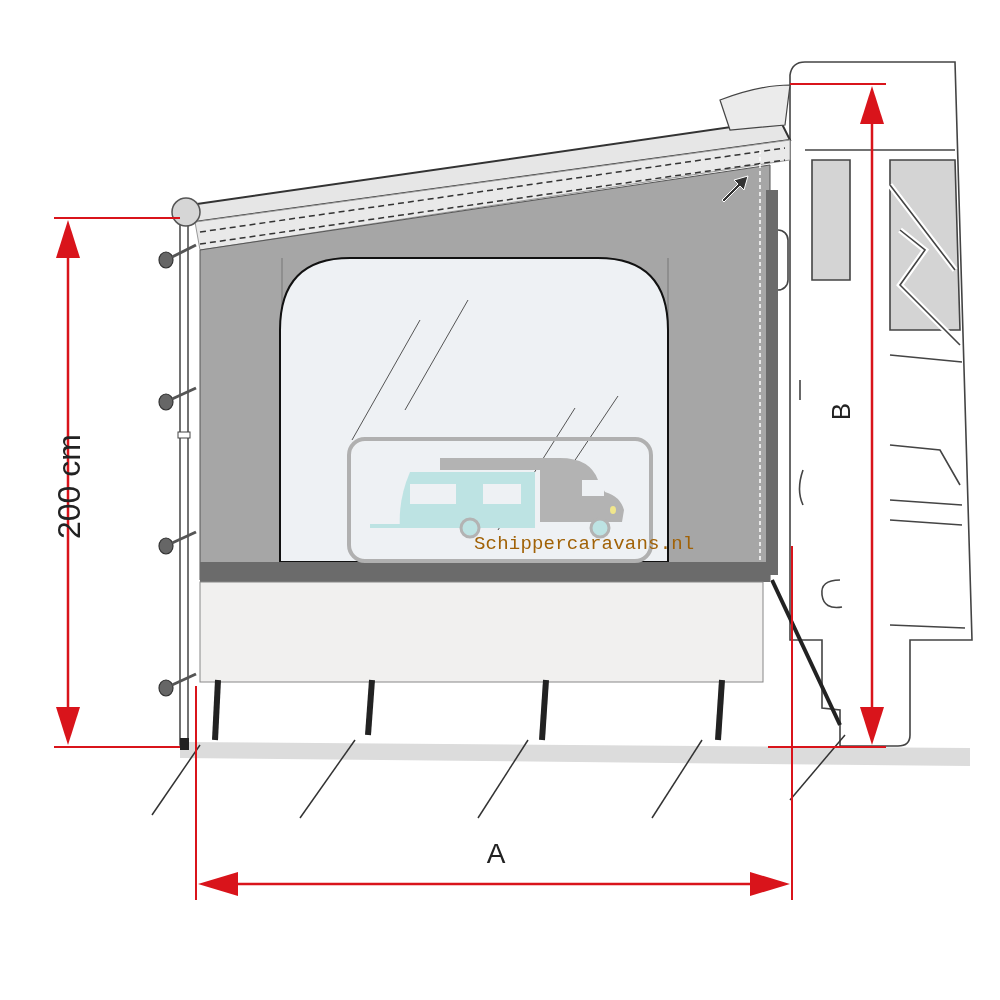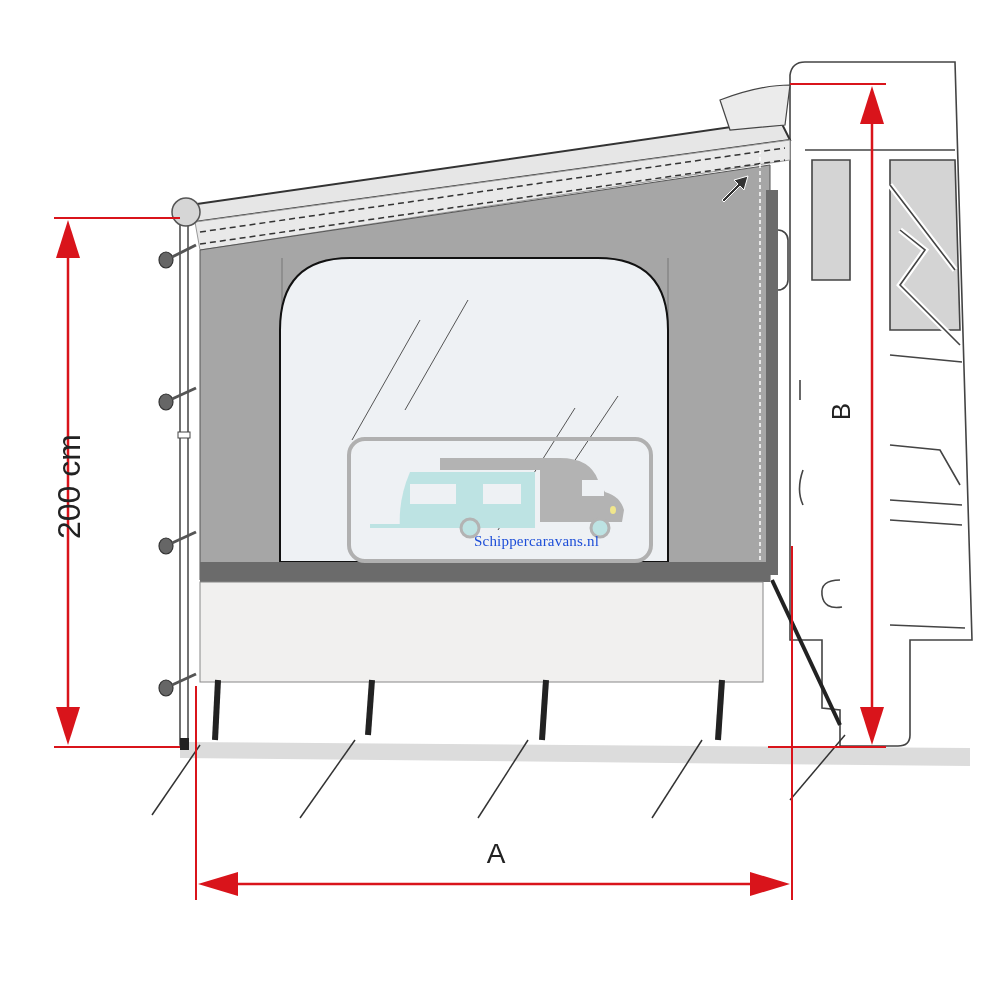--- a/index.html
+++ b/index.html
@@ -2,21 +2,21 @@
 <html><head>
 <meta charset="utf-8">
 <style>
   html, body { margin: 0; padding: 0; background: #ffffff; }
   body { width: 1000px; height: 1000px; position: relative; overflow: hidden; font-family: "Liberation Sans", sans-serif; }
   #stage { position: absolute; left: 0; top: 0; width: 1000px; height: 1000px; }
   .dim-label { position: absolute; color: #222; font-family: "Liberation Sans", sans-serif; }
   .dim-200 { left: 14px; top: 468px; font-size: 32px; transform: rotate(-90deg); transform-origin: center; width: 110px; text-align: center; }
   .dim-b { left: 826px; top: 396px; font-size: 26px; transform: rotate(-90deg); width: 30px; text-align: center; }
   .dim-a { left: 478px; top: 838px; font-size: 28px; width: 36px; text-align: center; }
-  .wm-text { position: absolute; left: 474px; top: 533px; font-size: 15px; color: #1d4ed8; font-family: Liberation Serif, serif; letter-spacing: 0.2px; }
+  .wm-text { position: absolute; left: 474px; top: 533px; font-size: 19px; color: #a16207; font-family: Liberation Mono, monospace; letter-spacing: 0.2px; }
 </style>
 </head>
 <body>
 
 <div id="stage">
 <svg width="1000" height="1000" viewBox="0 0 1000 1000" xmlns="http://www.w3.org/2000/svg">
 
   <g>
     <path d="M180 742 L970 748 L970 766 L180 758 Z" fill="#dcdcdc"></path>
   </g>

